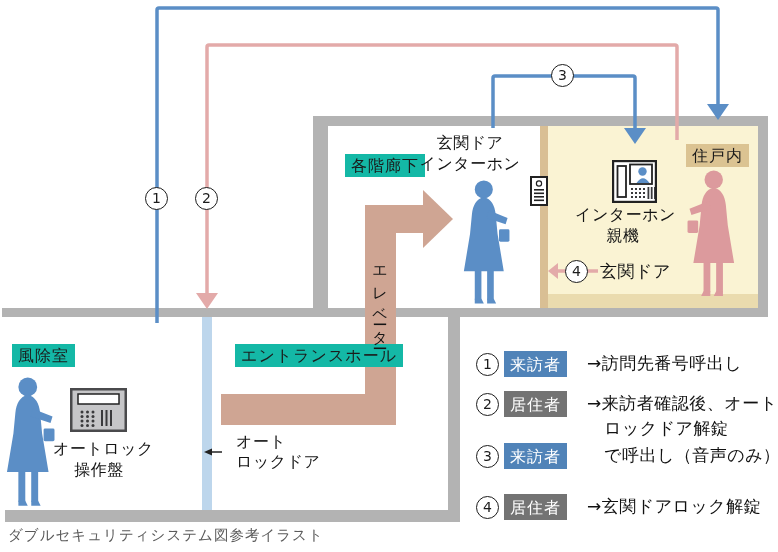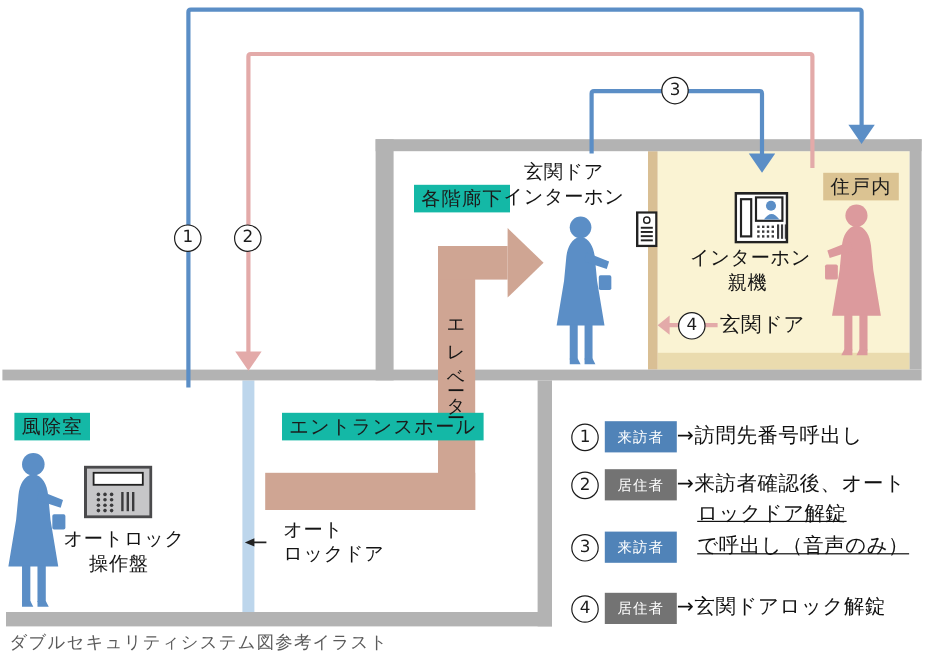--- a/index.html
+++ b/index.html
@@ -22,26 +22,26 @@
   .label.center{text-align:center;}
   .vertical{writing-mode:vertical-rl;text-orientation:mixed;letter-spacing:3px;font-size:15px;}
 
   
   .num-circle{width:21px;height:21px;border:1.6px solid #1c1c1c;border-radius:50%;
     background:#fff;color:#1c1c1c;font-size:14px;line-height:21px;text-align:center;}
 
   
   .legend-row{left:476px;display:flex;align-items:flex-start;}
   .legend-row .num-circle{position:static;flex:0 0 auto;margin-top:2px;}
-  .badge{flex:0 0 auto;min-width:48px;margin-left:5px;padding:3px 6px 2px;font-size:12px;line-height:21px;
+  .badge{flex:0 0 auto;min-width:48px;margin-left:5px;padding:3px 6px 2px;font-size:16px;line-height:21px;
     color:#ffffff;text-align:center;letter-spacing:1px;white-space:nowrap;}
   .badge.visitor{background:#5083b8;}
   .badge.resident{background:#737373;}
-  .legend-text{margin-left:0;color:#111111;font-size:17px;line-height:25px;white-space:nowrap;letter-spacing:0.5px;}
-  .legend-text .l2{margin-left:17px;text-decoration:underline;}
+  .legend-text{margin-left:20px;color:#111111;font-size:17px;line-height:25px;white-space:nowrap;letter-spacing:0.5px;}
+  .legend-text .l2{margin-left:17px;}
 
   .caption{left:8px;top:526px;color:#5a5a5a;font-size:14.5px;letter-spacing:1px;white-space:nowrap;}
 </style>
 </head>
 <body>
 
 <div id="stage">
 
   <div class="room" style="left:548px;top:126px;width:210px;height:182px;background:#faf3d3;"></div>
   <div class="room" style="left:548px;top:294px;width:210px;height:14px;background:#eadbae;"></div>

